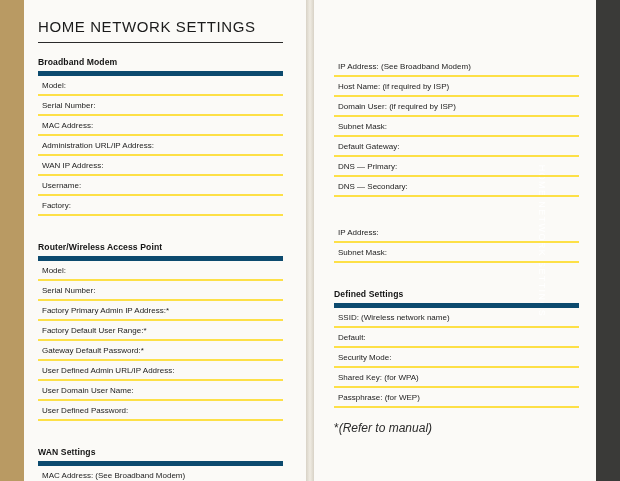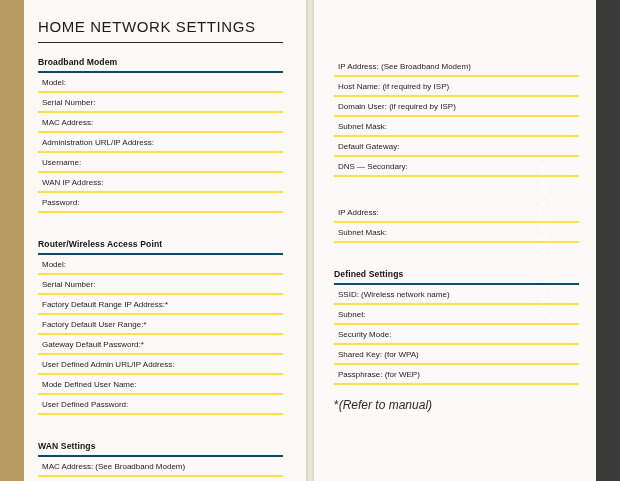--- a/index.html
+++ b/index.html
@@ -85,21 +85,21 @@
   }
 
   .section {
     margin-bottom: 12px;
   }
   .section-title {
     font-size: 8.6px;
     font-weight: bold;
     color: #141414;
     padding-bottom: 4px;
-    border-bottom: 2px solid #0c4a6e;
+    border-bottom: 5px solid #0c4a6e;
     margin-bottom: 0;
     letter-spacing: 0.1px;
   }
   .field {
     font-size: 8px;
     color: #1c1c1c;
     padding: 5px 0 4px 4px;
     border-bottom: 2px solid #fde047;
     white-space: nowrap;
     overflow: hidden;
@@ -143,72 +143,73 @@
   <div class="doc-title">HOME NETWORK SETTINGS</div>
 
   <div class="left-body">
 
     <div class="section">
       <div class="section-title">Broadband Modem</div>
       <div class="field">Model:</div>
       <div class="field">Serial Number:</div>
       <div class="field">MAC Address:</div>
       <div class="field">Administration URL/IP Address:</div>
+      <div class="field">WAN IP Address:</div>
       <div class="field">Username:</div>
-      <div class="field">WAN IP Address:</div>
-      <div class="field">Password:</div>
+      <div class="field">Factory:</div>
     </div>
 
     <div class="sec-gap"></div>
 
     <div class="section">
       <div class="section-title">Router/Wireless Access Point</div>
       <div class="field">Model:</div>
       <div class="field">Serial Number:</div>
-      <div class="field">Factory Default Range IP Address:*</div>
+      <div class="field">Factory Primary Admin IP Address:*</div>
       <div class="field">Factory Default User Range:*</div>
       <div class="field">Gateway Default Password:*</div>
       <div class="field">User Defined Admin URL/IP Address:</div>
-      <div class="field">Mode Defined User Name:</div>
+      <div class="field">User Domain User Name:</div>
       <div class="field">User Defined Password:</div>
     </div>
 
     <div class="sec-gap"></div>
 
     <div class="section">
       <div class="section-title">WAN Settings</div>
       <div class="field">MAC Address: (See Broadband Modem)</div>
     </div>
 
   </div>
 
   <div class="right-body">
 
     <div class="section">
       <div class="field">IP Address: (See Broadband Modem)</div>
       <div class="field">Host Name: (if required by ISP)</div>
       <div class="field">Domain User: (if required by ISP)</div>
       <div class="field">Subnet Mask:</div>
       <div class="field">Default Gateway:</div>
+      <div class="field">DNS — Primary:</div>
       <div class="field">DNS — Secondary:</div>
     </div>
 
     <div class="sec-gap"></div>
 
     <div class="section">
       <div class="field">IP Address:</div>
       <div class="field">Subnet Mask:</div>
     </div>
 
     <div class="sec-gap"></div>
 
     <div class="section">
       <div class="section-title">Defined Settings</div>
       <div class="field">SSID: (Wireless network name)</div>
-      <div class="field">Subnet:</div>
+      <div class="field">Default:</div>
       <div class="field">Security Mode:</div>
       <div class="field">Shared Key: (for WPA)</div>
       <div class="field">Passphrase: (for WEP)</div>
     </div>
 
     <div class="footnote">
       <span class="star">*</span><span>(Refer to manual)</span>
     </div>
 
   </div>

